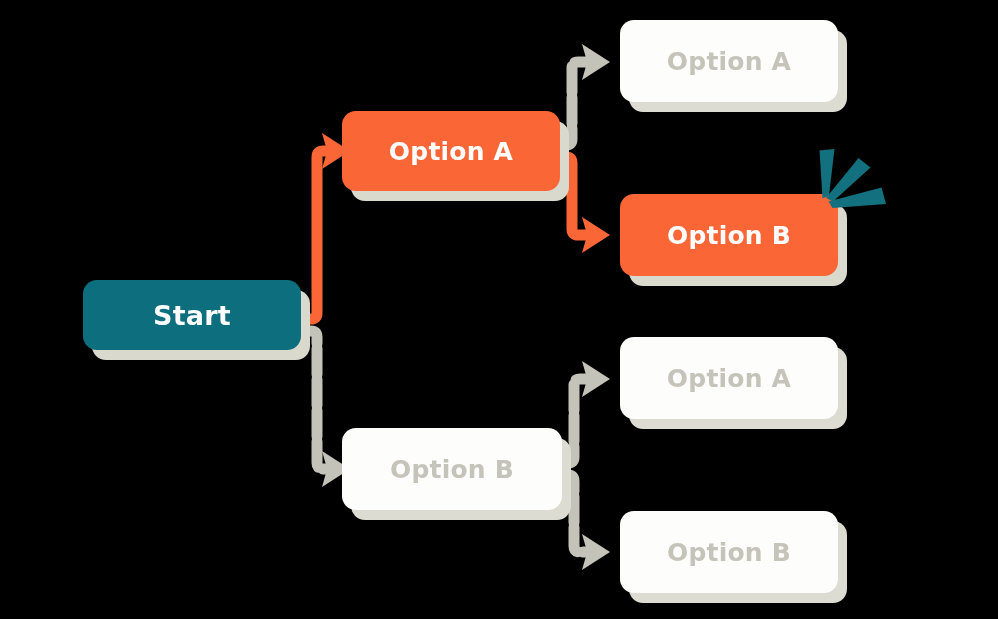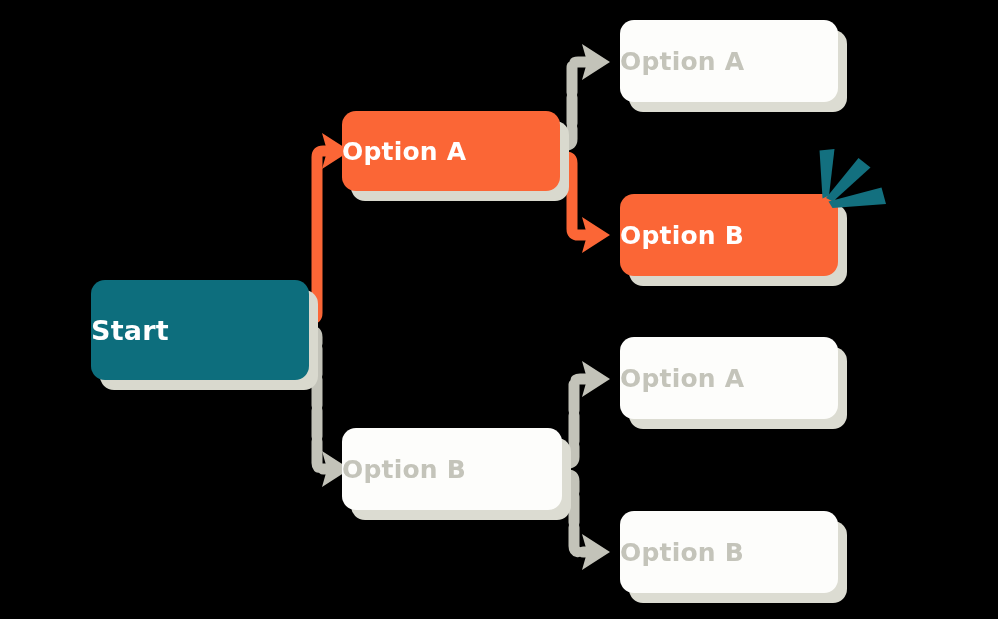--- a/index.html
+++ b/index.html
@@ -21,20 +21,21 @@
     top: 0;
     width: 998px;
     height: 619px;
   }
   .node {
     position: absolute;
     box-sizing: border-box;
     border-radius: 14px;
     display: flex;
     align-items: center;
+    justify-content: center;
     font-weight: bold;
     letter-spacing: 0.2px;
     user-select: none;
   }
   .node .node-label {
     display: block;
     line-height: 1;
   }
   .node.start {
     background: #0d6e7d;
@@ -115,21 +116,21 @@
       <path class="gray-line" d="M 562 463 L 568 463 Q 574 463 574 457 L 574 385 Q 574 379 580 379 L 590 379"></path>
       <path class="gray-head" d="M 582 361 L 610 379 L 582 397 L 586 383 L 582 379 L 586 375 Z"></path>
     </g>
 
     <g>
       <path class="gray-line" d="M 562 475 L 568 475 Q 574 475 574 481 L 574 546 Q 574 552 580 552 L 590 552"></path>
       <path class="gray-head" d="M 582 534 L 610 552 L 582 570 L 586 556 L 582 552 L 586 548 Z"></path>
     </g>
   </svg>
 
-  <div class="node start" style="left:83px; top:280px; width:218px; height:100px;margin-left:8px;">
+  <div class="node start" style="left:83px; top:280px; width:218px; height:70px;">
     <span class="node-label">Start</span>
   </div>
 
   <div class="node active" style="left:342px; top:111px; width:218px; height:80px;">
     <span class="node-label">Option A</span>
   </div>
 
   <div class="node inactive" style="left:620px; top:20px; width:218px; height:82px;">
     <span class="node-label">Option A</span>
   </div>

